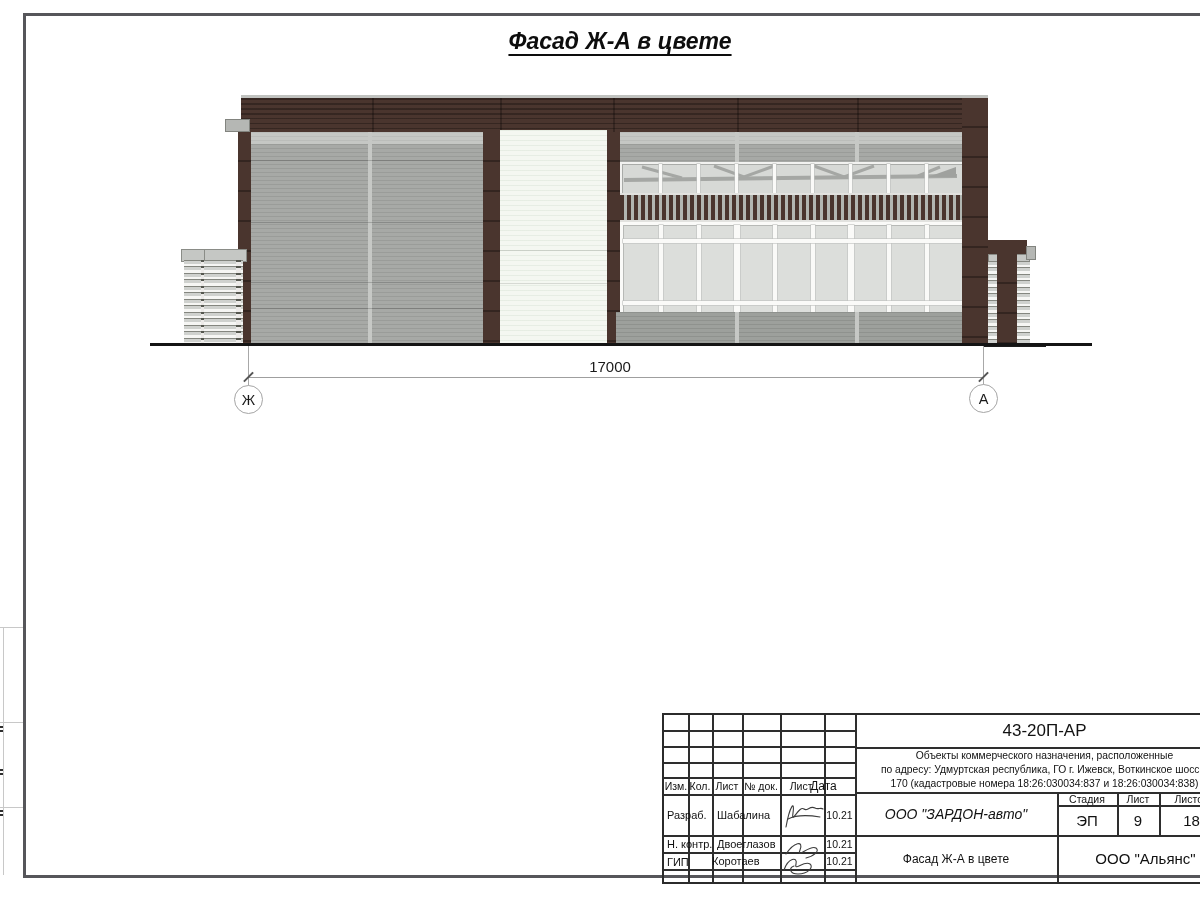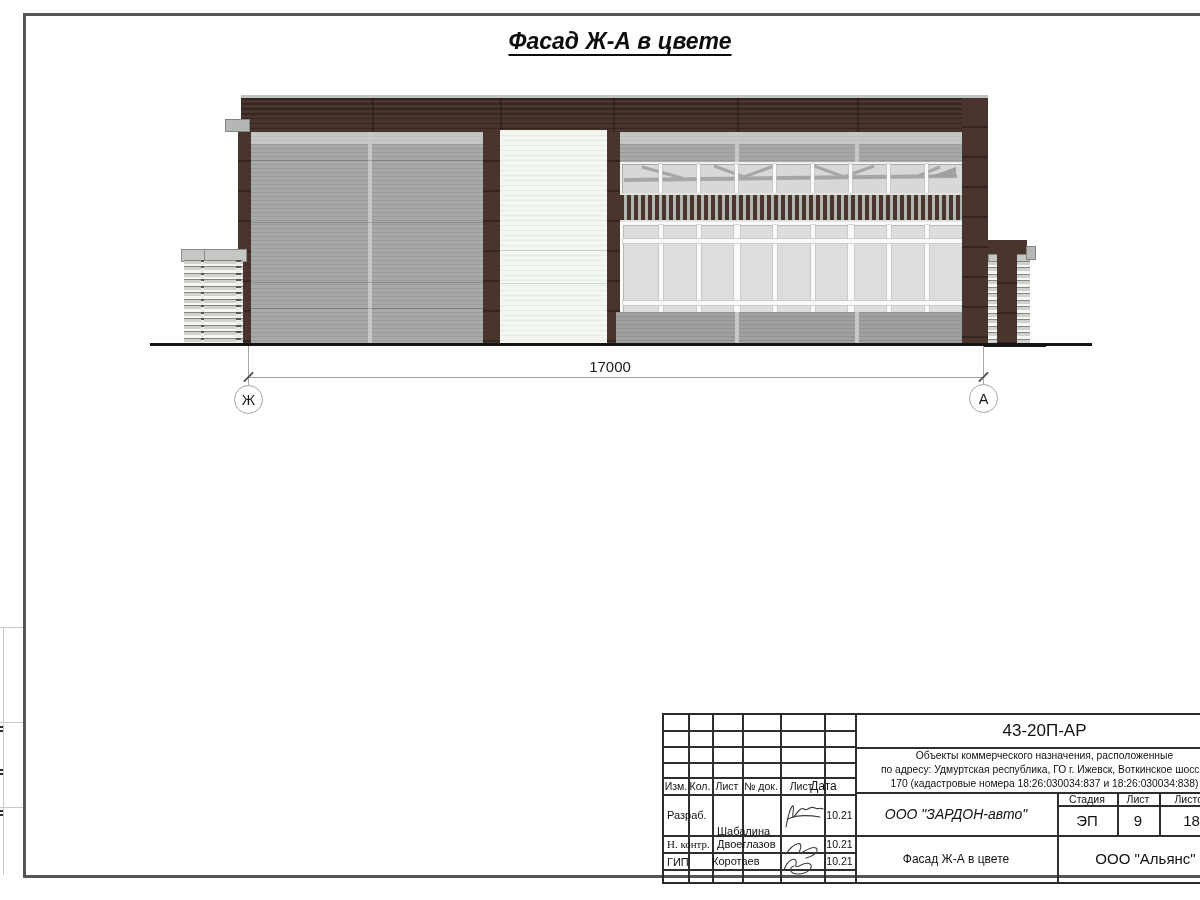--- a/index.html
+++ b/index.html
@@ -211,23 +211,23 @@
     <div class="hline" style="left:0;top:120px;width:570px;"></div>
 
     <div class="cell" style="left:0;top:62px;width:24px;height:17px;font-size:10.5px;">Изм.</div>
     <div class="cell" style="left:24px;top:62px;width:24px;height:17px;font-size:10.5px;">Кол.</div>
     <div class="cell" style="left:48px;top:62px;width:30px;height:17px;font-size:10.5px;">Лист</div>
     <div class="cell" style="left:78px;top:62px;width:38px;height:17px;font-size:10.5px;">№ док.</div>
     <div class="cell" style="left:116px;top:62px;width:44px;height:17px;font-size:10.5px;">Лист.</div>
     <div class="cell" style="left:144px;top:62px;width:31px;height:17px;font-size:12px;">Дата</div>
 
     <div class="cell cell-l" style="left:0;top:79px;width:48px;height:41px;">Разраб.</div>
-    <div class="cell cell-l" style="left:50px;top:95px;width:66px;height:41px;">Шабалина</div>
+    <div class="cell cell-l" style="left:50px;top:79px;width:66px;height:41px;">Шабалина</div>
     <div class="cell" style="left:160px;top:79px;width:31px;height:41px;font-size:10.5px;">10.21</div>
-    <div class="cell cell-l" style="left:0;top:120px;width:48px;height:17px;font-family:Liberation Serif, serif;">Н. контр.</div>
+    <div class="cell cell-l" style="left:0;top:120px;width:48px;height:17px;">Н. контр.</div>
     <div class="cell cell-l" style="left:50px;top:120px;width:66px;height:17px;">Двоеглазов</div>
     <div class="cell" style="left:160px;top:120px;width:31px;height:17px;font-size:10.5px;">10.21</div>
     <div class="cell cell-l" style="left:0;top:137px;width:48px;height:20px;">ГИП</div>
     <div class="cell cell-l" style="left:45px;top:137px;width:66px;height:17px;">Коротаев</div>
     <div class="cell" style="left:160px;top:137px;width:31px;height:17px;font-size:10.5px;">10.21</div>
 
     <svg class="sig-svg abs" style="left:118px;top:82px;" width="42" height="36" viewBox="0 0 42 36">
       <path d="M4,30 C8,8 13,3 11,16 C9,29 17,8 22,12 C25,15 28,8 33,11 C36,13 39,10 41,12"></path>
       <path d="M6,22 C14,18 26,18 38,20"></path>
     </svg>

